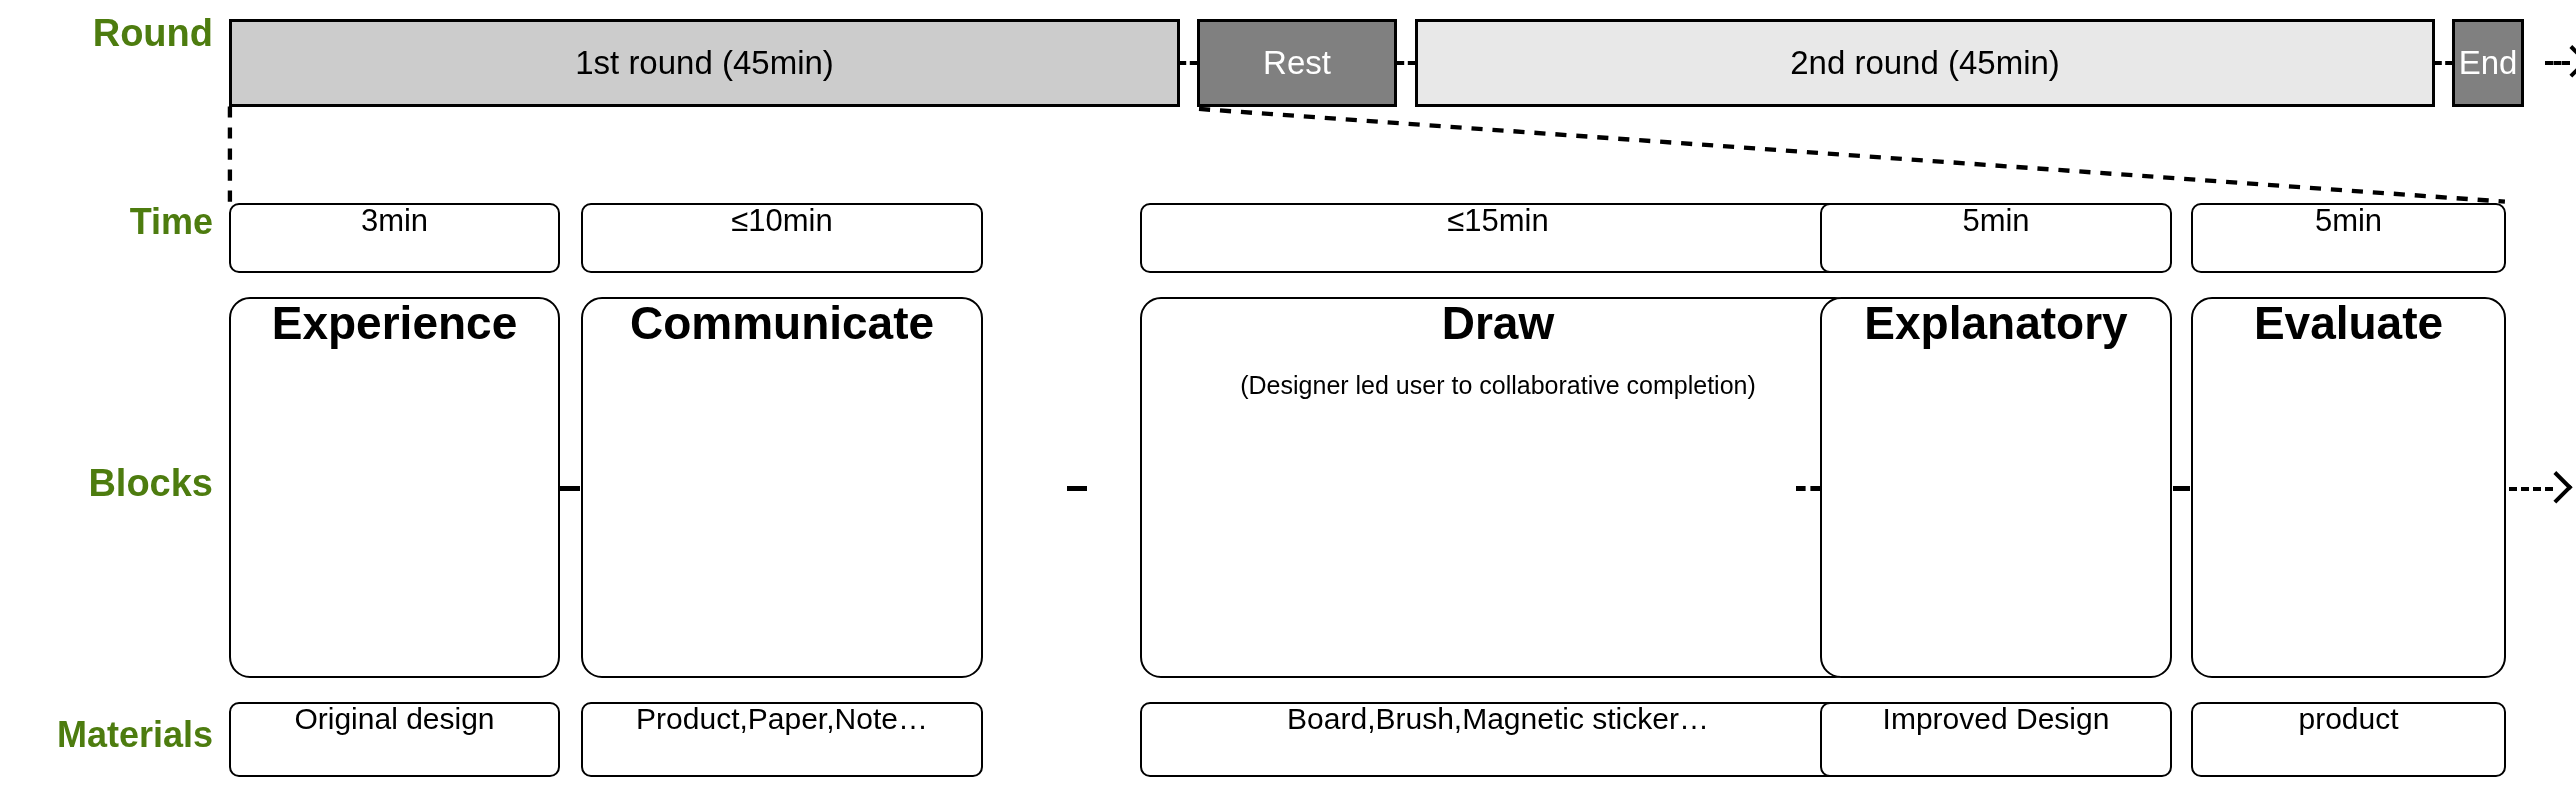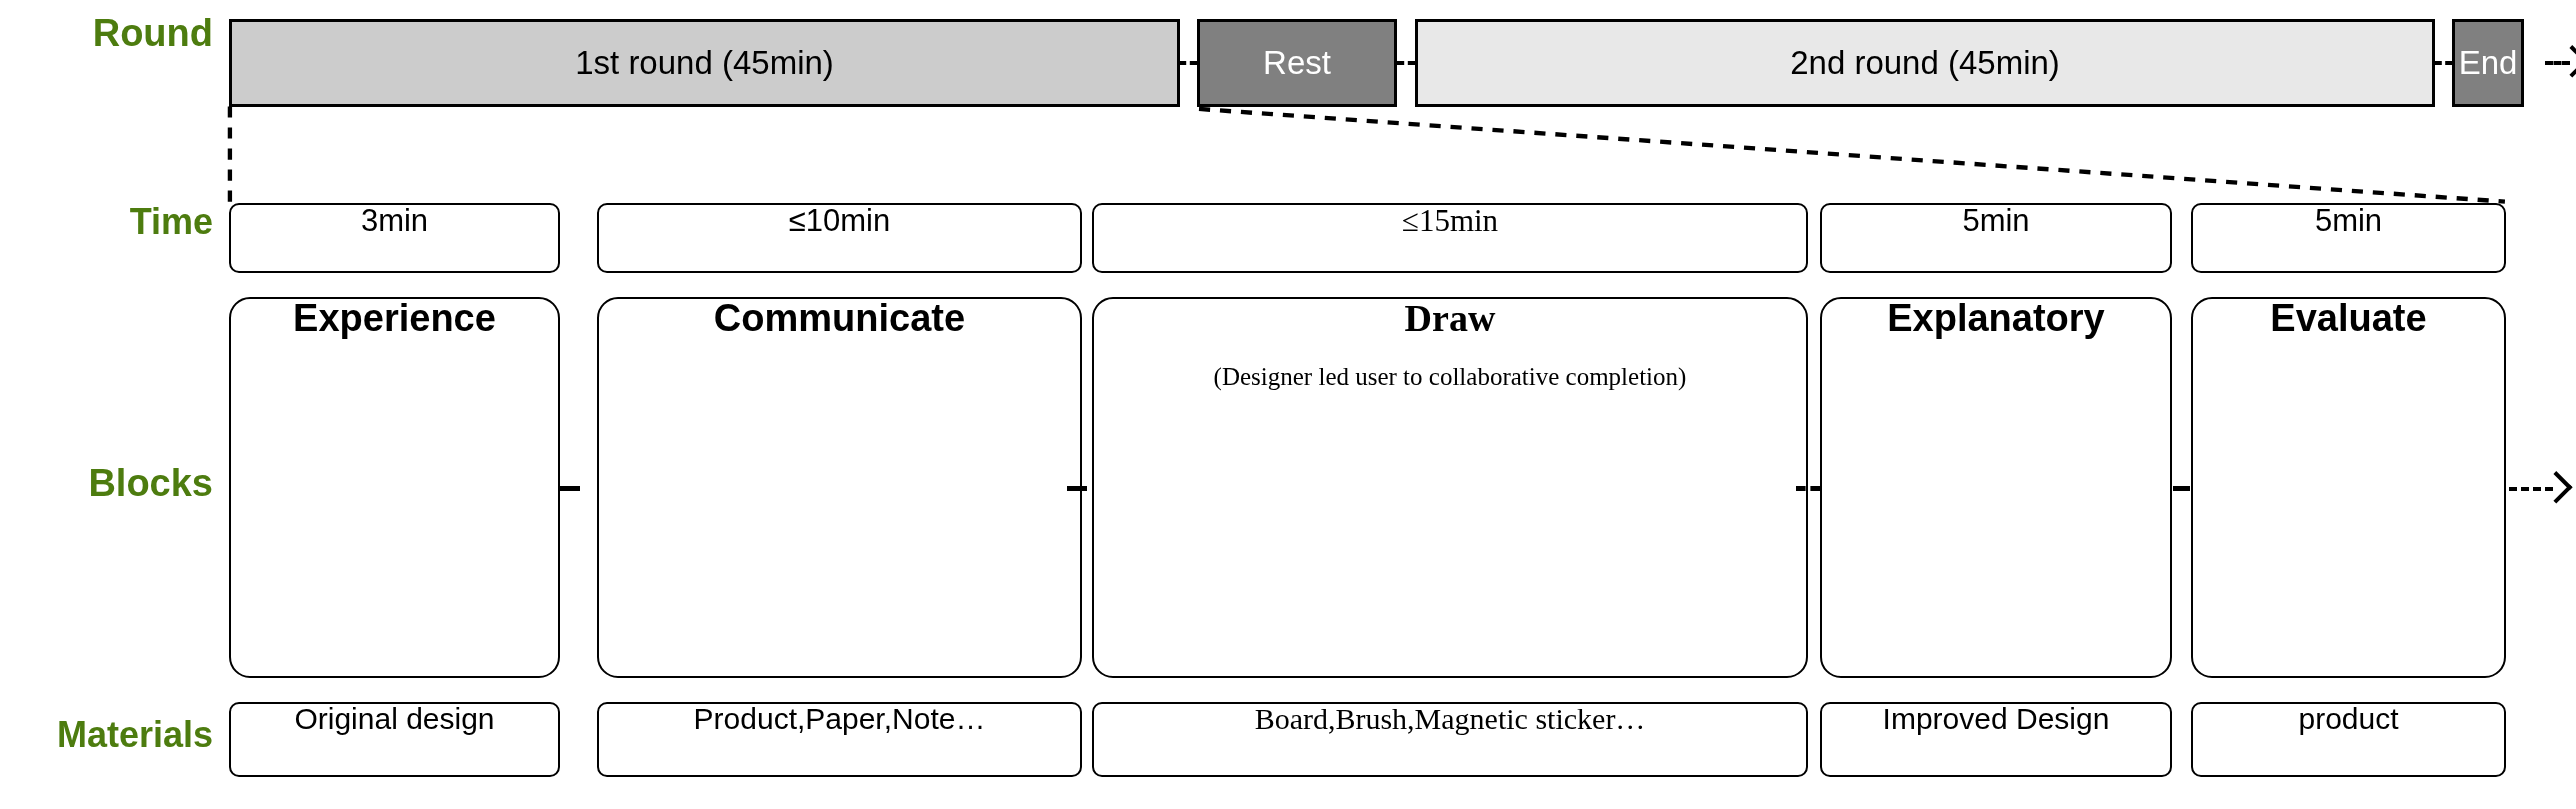--- a/index.html
+++ b/index.html
@@ -115,21 +115,21 @@
     line-height: 1;
   }
   .block-box {
     top: 297px;
     height: 381px;
     border-radius: 21px;
     padding: 0 6.2px;
   }
   .block-title {
     font-weight: bold;
-    font-size: 38px;
+    font-size: 46px;
     line-height: 1.05;
     white-space: nowrap;
   }
   .block-sub {
     font-size: 25px;
     line-height: 1.15;
     margin-top: 24px;
     white-space: nowrap;
   }
   .mat-box {
@@ -137,22 +137,22 @@
     height: 75px;
     border-radius: 10px;
     font-size: 30px;
     line-height: 1;
     padding: 0 3.7px;
   }
   .mat-box .mat-text { white-space: nowrap; }
 
   
   .col1 { left: 229px;  width: 331px; }
-  .col2 { left: 597px;  width: 485px; }
-  .col3 { left: 1092px; width: 716px; font-family: Liberation Serif, serif; }
+  .col2 { left: 581px;  width: 402px; }
+  .col3 { left: 1140px; width: 716px; }
   .col4 { left: 1820px; width: 352px; }
   .col5 { left: 2191px; width: 315px; }
 
   
   .block-connector {
     position: absolute;
     top: 486px;
     height: 0;
     border-top: 5px dashed #000000;
   }

